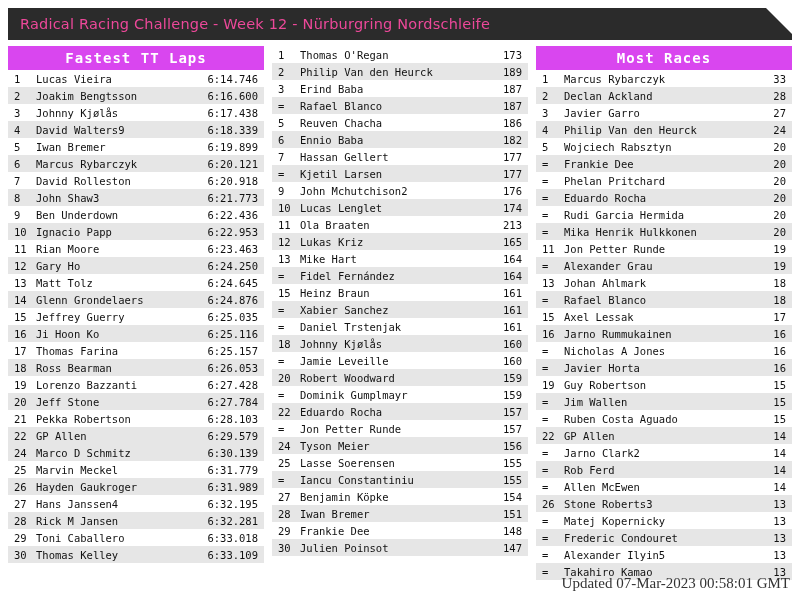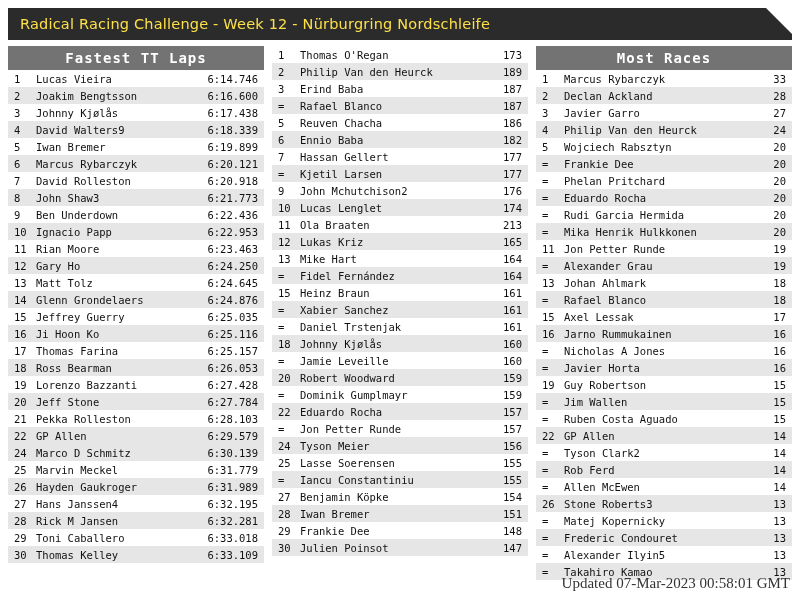--- a/index.html
+++ b/index.html
@@ -14,21 +14,21 @@
     width: 800px; height: 600px;
     background: #ffffff;
     overflow: hidden;
   }
   
   .header {
     position: absolute;
     top: 8px; left: 8px;
     width: 784px; height: 32px;
     background: #2b2b2b;
-    color: #fde047;
+    color: #ec4899;
     display: flex;
     align-items: center;
     
     clip-path: polygon(0 0, 758px 0, 784px 26px, 784px 100%, 0 100%);
   }
   .header-title {
     font-family: "DejaVu Sans", sans-serif;
     font-size: 14.5px;
     letter-spacing: 0.2px;
     padding-left: 12px;
@@ -38,21 +38,21 @@
   .columns {
     position: absolute;
     top: 46px; left: 8px;
     width: 784px;
     display: flex;
     gap: 8px;
   }
   .panel { width: 256px; }
   .panel-title {
     height: 24px;
-    background: #737373;
+    background: #d946ef;
     color: #ffffff;
     font-family: "DejaVu Sans Mono", monospace;
     font-size: 14px;
     font-weight: bold;
     letter-spacing: 1px;
     display: flex;
     align-items: center;
     justify-content: center;
   }
   table.board {
@@ -205,21 +205,21 @@
               <td class="name">Lorenzo Bazzanti</td>
               <td class="val">6:27.428</td>
             </tr>
             <tr class="even">
               <td class="pos">20</td>
               <td class="name">Jeff Stone</td>
               <td class="val">6:27.784</td>
             </tr>
             <tr class="odd">
               <td class="pos">21</td>
-              <td class="name">Pekka Rolleston</td>
+              <td class="name">Pekka Robertson</td>
               <td class="val">6:28.103</td>
             </tr>
             <tr class="even">
               <td class="pos">22</td>
               <td class="name">GP Allen</td>
               <td class="val">6:29.579</td>
             </tr>
             <tr class="even">
               <td class="pos">24</td>
               <td class="name">Marco D Schmitz</td>
@@ -525,21 +525,21 @@
               <td class="name">Ruben Costa Aguado</td>
               <td class="val">15</td>
             </tr>
             <tr class="even">
               <td class="pos">22</td>
               <td class="name">GP Allen</td>
               <td class="val">14</td>
             </tr>
             <tr class="odd">
               <td class="pos">=</td>
-              <td class="name">Tyson Clark2</td>
+              <td class="name">Jarno Clark2</td>
               <td class="val">14</td>
             </tr>
             <tr class="even">
               <td class="pos">=</td>
               <td class="name">Rob Ferd</td>
               <td class="val">14</td>
             </tr>
             <tr class="odd">
               <td class="pos">=</td>
               <td class="name">Allen McEwen</td>

